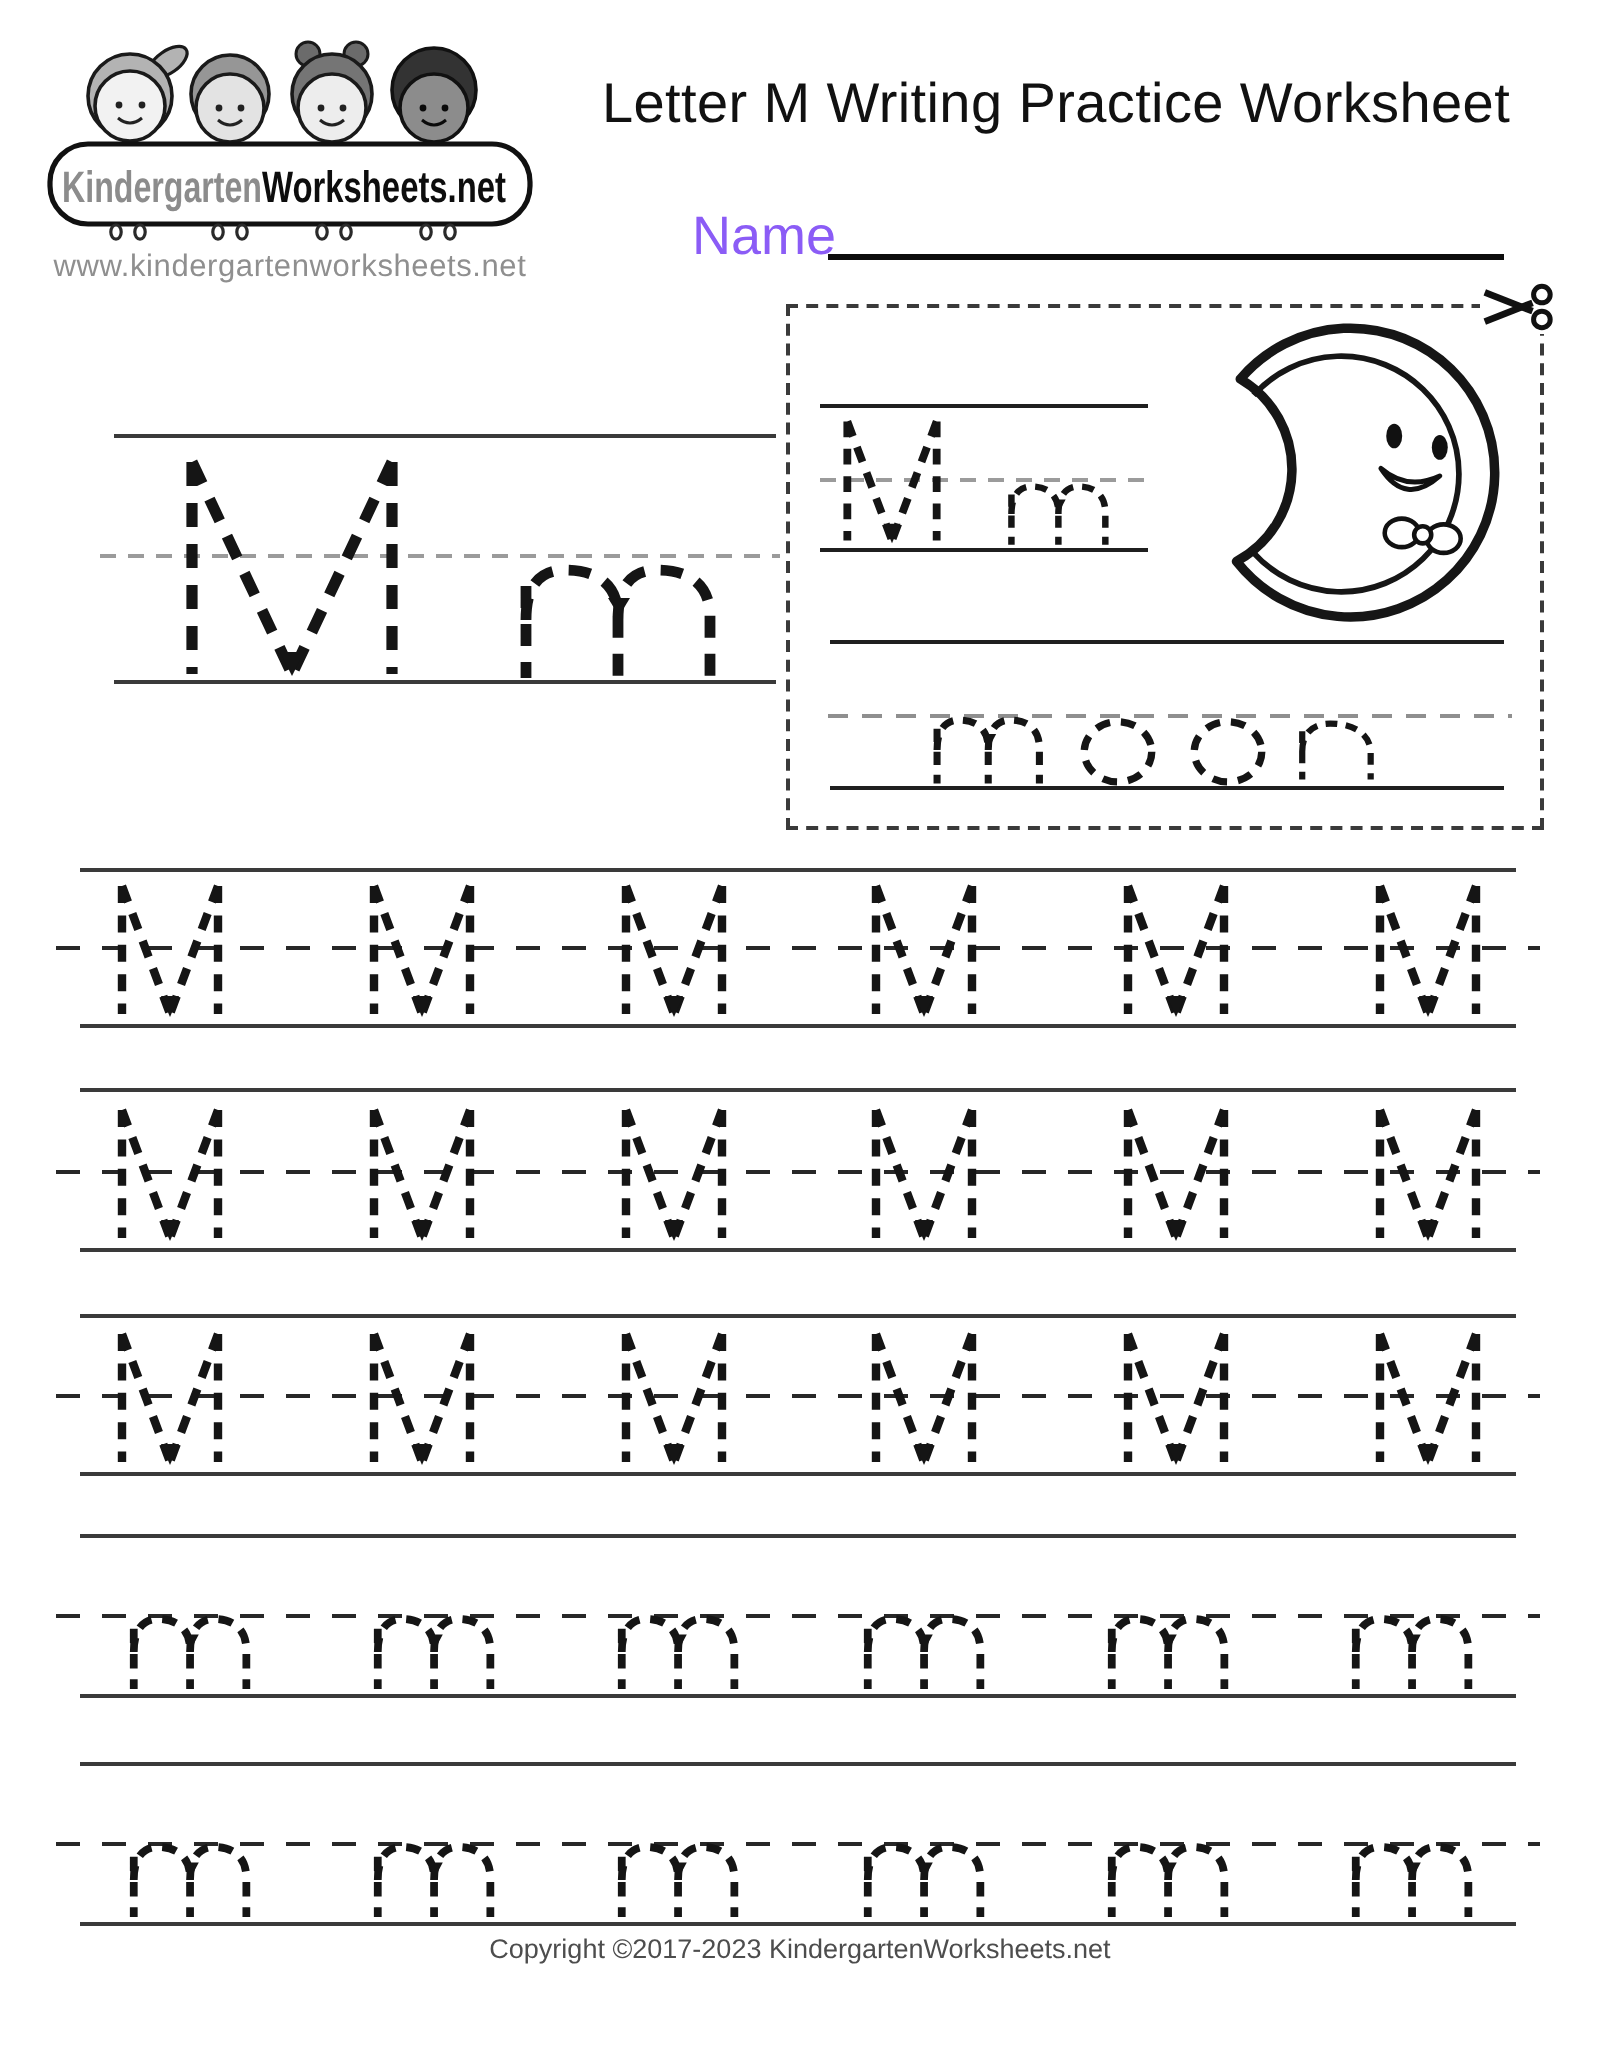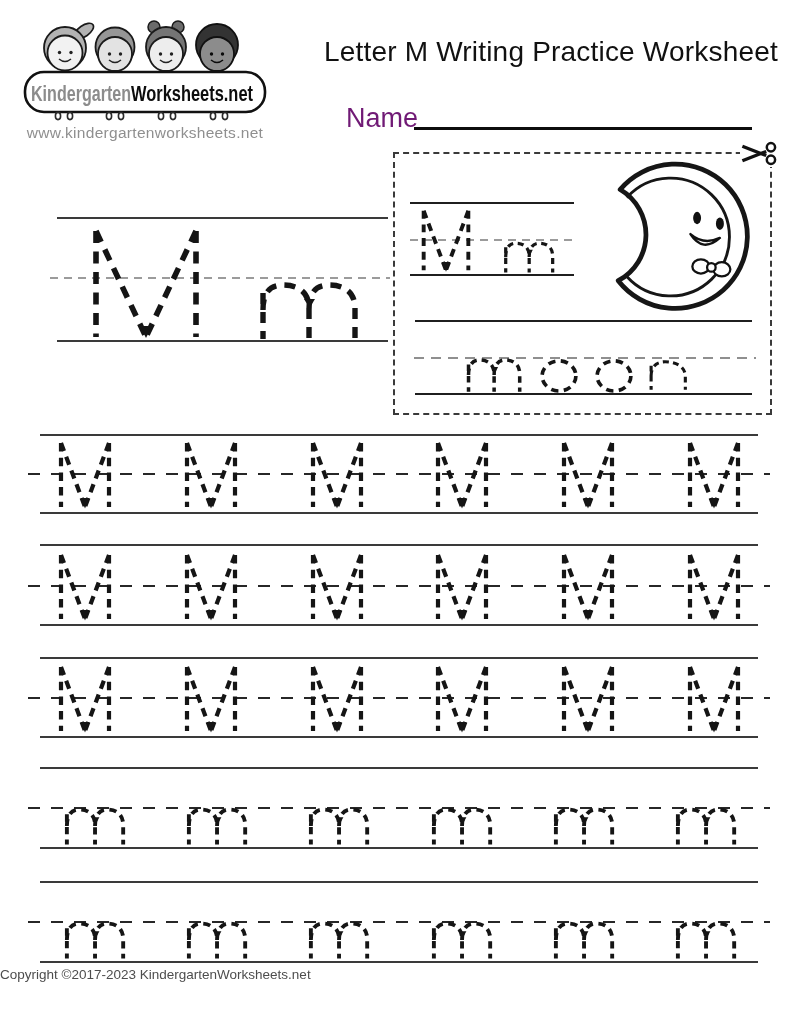--- a/index.html
+++ b/index.html
@@ -4,23 +4,23 @@
 <style>
   html,body{margin:0;padding:0;background:#fff;}
   .page{position:relative;width:800px;height:1035px;background:#fff;overflow:hidden;
         font-family:"Liberation Sans","DejaVu Sans",sans-serif;color:#151515;}
   .abs{position:absolute;}
   svg{display:block;}
   svg text{font-family:"Liberation Sans","DejaVu Sans",sans-serif;}
 
   
   .logo-svg{position:absolute;left:18px;top:14px;width:252px;height:136px;}
-  .title{position:absolute;left:278px;top:36px;width:500px;text-align:right;
+  .title{position:absolute;left:278px;top:36px;width:500px;text-align:center;
          font-size:28px;letter-spacing:0.2px;color:#111;}
-  .name-label{position:absolute;left:346px;top:103px;font-size:27px;color:#701a75;}
+  .name-label{position:absolute;left:346px;top:103px;font-size:27px;color:#8b5cf6;}
   .name-line{position:absolute;left:414px;top:127px;width:338px;height:3px;background:#0d0d0d;}
 
   
   .cutout{position:absolute;left:393px;top:152px;width:379px;height:263px;
           border:2px dashed #3a3a3a;box-sizing:border-box;}
   .scissors{position:absolute;top:-14px;right:-8px;width:38px;height:27px;background:#fff;}
 
   
   .ln{position:absolute;height:2px;}
   .solid{background:#3a3a3a;}
@@ -36,21 +36,21 @@
   .row .l-bot{left:12px;width:718px;}
   .letters{position:absolute;left:0;right:0;display:flex;justify-content:space-between;}
   .lettersU{top:5px;padding:0 27px 0 28px;}
   .lettersL{top:38px;padding:0 30px 0 35px;}
   .gM{width:58px;height:72px;}
   .gm{width:66px;height:42px;}
 
   .word{position:absolute;display:flex;gap:13px;}
 
   
-  .footer{position:absolute;left:0;top:966px;width:800px;
+  .footer{position:absolute;left:0;top:966px;width:800px;text-align:center;
           color:#4d4d4d;font-size:13.5px;line-height:18px;}
 </style>
 </head>
 <body>
 
 <svg width="0" height="0" style="position:absolute">
   <defs>
     <g id="traceM">
       <path d="M5 4 V68 M5 4 L29 68 M53 4 L29 68 M53 4 V68" fill="none" stroke="#151515" stroke-width="4.2" stroke-dasharray="8.5 6.2"></path>
       <path d="M24.5 59 H33.5 L29 69.5 Z" fill="#151515"></path>

